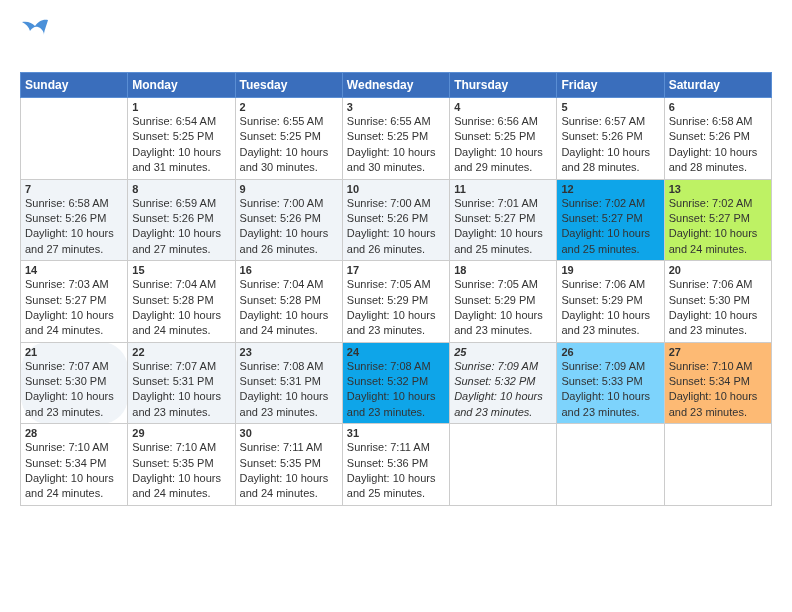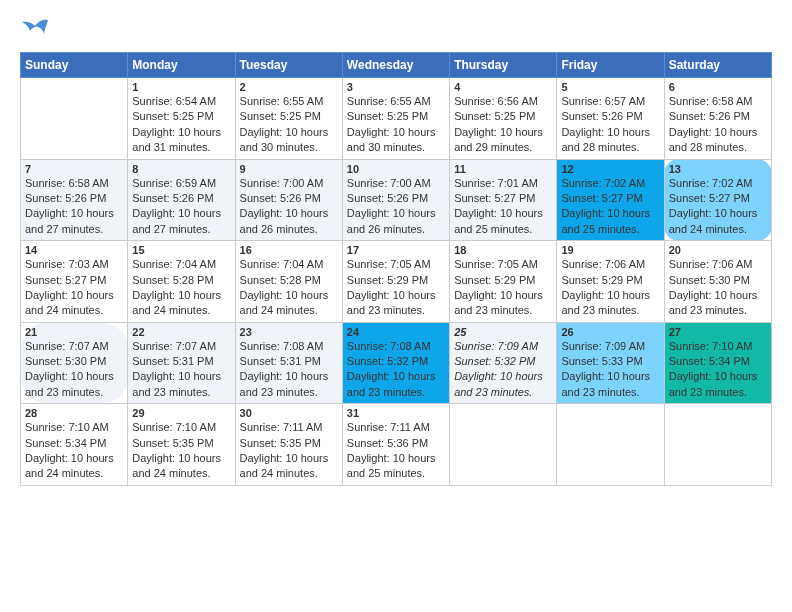--- a/index.html
+++ b/index.html
@@ -9,20 +9,21 @@
       font-family: Arial, sans-serif;
       background: #fff;
       overflow: hidden;
     }
     .page {
       width: 792px;
       height: 480px;
       padding: 18px 20px;
       display: flex;
       flex-direction: column;
+      gap: 20px;
     }
     .header {
       display: flex;
       justify-content: space-between;
       align-items: flex-start;
       margin-bottom: 10px;
     }
     .title-block {
       text-align: right;
     }
@@ -167,21 +168,21 @@
             <div class="day-info">Sunrise: 7:00 AM<br>Sunset: 5:26 PM<br>Daylight: 10 hours and 26 minutes.</div>
           </td>
           <td style="background: rgb(240, 244, 248);">
             <span class="day-num">11</span>
             <div class="day-info">Sunrise: 7:01 AM<br>Sunset: 5:27 PM<br>Daylight: 10 hours and 25 minutes.</div>
           </td>
           <td style="background: #0ea5e9;">
             <span class="day-num">12</span>
             <div class="day-info">Sunrise: 7:02 AM<br>Sunset: 5:27 PM<br>Daylight: 10 hours and 25 minutes.</div>
           </td>
-          <td style="background: #7dd3fc; border-radius: 15px;">
+          <td style="background: #bef264;">
             <span class="day-num">13</span>
             <div class="day-info">Sunrise: 7:02 AM<br>Sunset: 5:27 PM<br>Daylight: 10 hours and 24 minutes.</div>
           </td>
         </tr>
         <tr>
           <td>
             <span class="day-num">14</span>
             <div class="day-info">Sunrise: 7:03 AM<br>Sunset: 5:27 PM<br>Daylight: 10 hours and 24 minutes.</div>
           </td>
           <td>
@@ -227,21 +228,21 @@
             <div class="day-info">Sunrise: 7:08 AM<br>Sunset: 5:32 PM<br>Daylight: 10 hours and 23 minutes.</div>
           </td>
           <td style="background: rgb(240, 244, 248); font-style: italic;">
             <span class="day-num">25</span>
             <div class="day-info">Sunrise: 7:09 AM<br>Sunset: 5:32 PM<br>Daylight: 10 hours and 23 minutes.</div>
           </td>
           <td style="background: #7dd3fc;">
             <span class="day-num">26</span>
             <div class="day-info">Sunrise: 7:09 AM<br>Sunset: 5:33 PM<br>Daylight: 10 hours and 23 minutes.</div>
           </td>
-          <td style="background: #14b8a6;">
+          <td style="background: #fdba74;">
             <span class="day-num">27</span>
             <div class="day-info">Sunrise: 7:10 AM<br>Sunset: 5:34 PM<br>Daylight: 10 hours and 23 minutes.</div>
           </td>
         </tr>
         <tr>
           <td>
             <span class="day-num">28</span>
             <div class="day-info">Sunrise: 7:10 AM<br>Sunset: 5:34 PM<br>Daylight: 10 hours and 24 minutes.</div>
           </td>
           <td>

